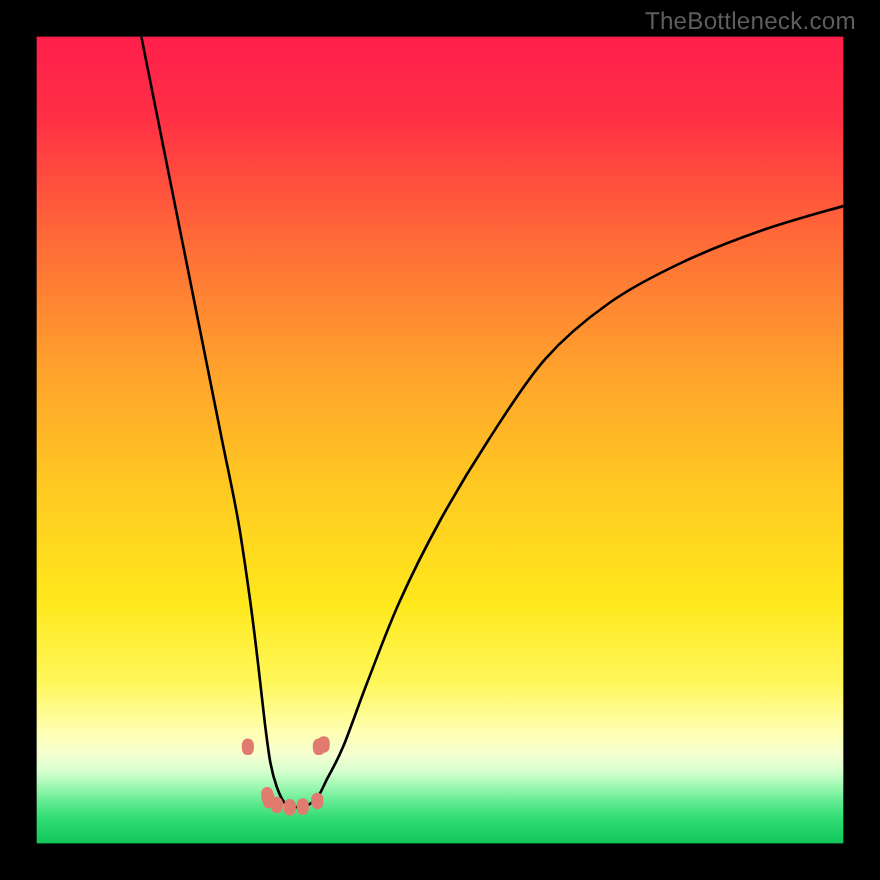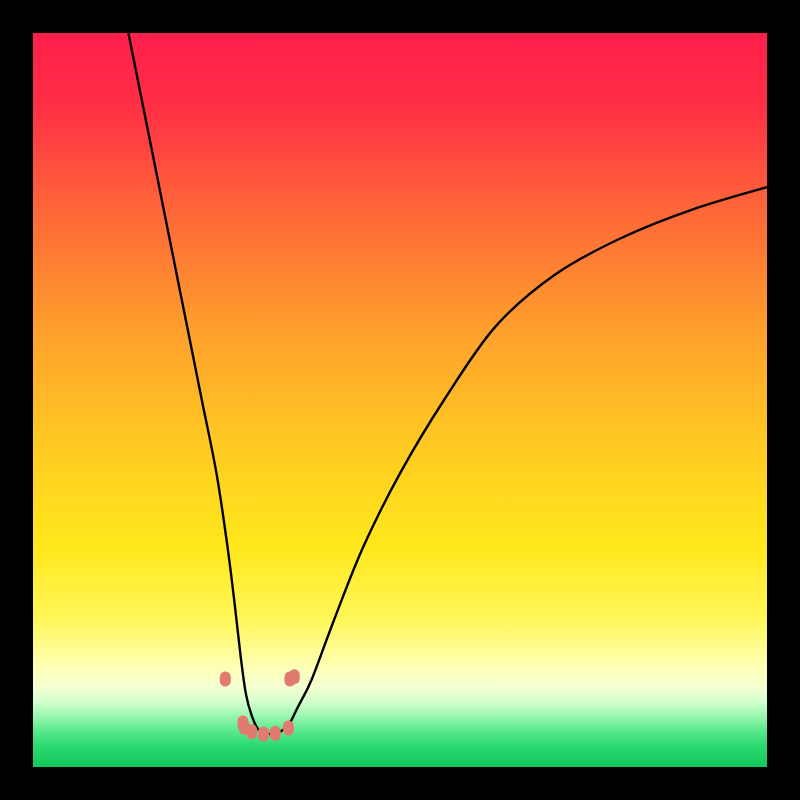--- a/index.html
+++ b/index.html
@@ -48,20 +48,21 @@
     font-size: 22px;
     letter-spacing: 0.2px;
     font-weight: 500;
   }
 </style>
 </head>
 <body>
 
 <div class="stage">
 
+  <div class="watermark">TheBottleneck.com</div>
 
   <div class="plot-area">
 
     <svg class="gradient-bg" viewBox="0 0 734 734" preserveAspectRatio="none">
       <defs>
         <linearGradient id="gradV" x1="0" y1="0" x2="0" y2="1">
             <stop offset="0.00%" stop-color="#ff1f4b"></stop>
             <stop offset="10.00%" stop-color="#ff2f45"></stop>
             <stop offset="25.00%" stop-color="#ff6a38"></stop>
             <stop offset="40.00%" stop-color="#ff9e2d"></stop>

